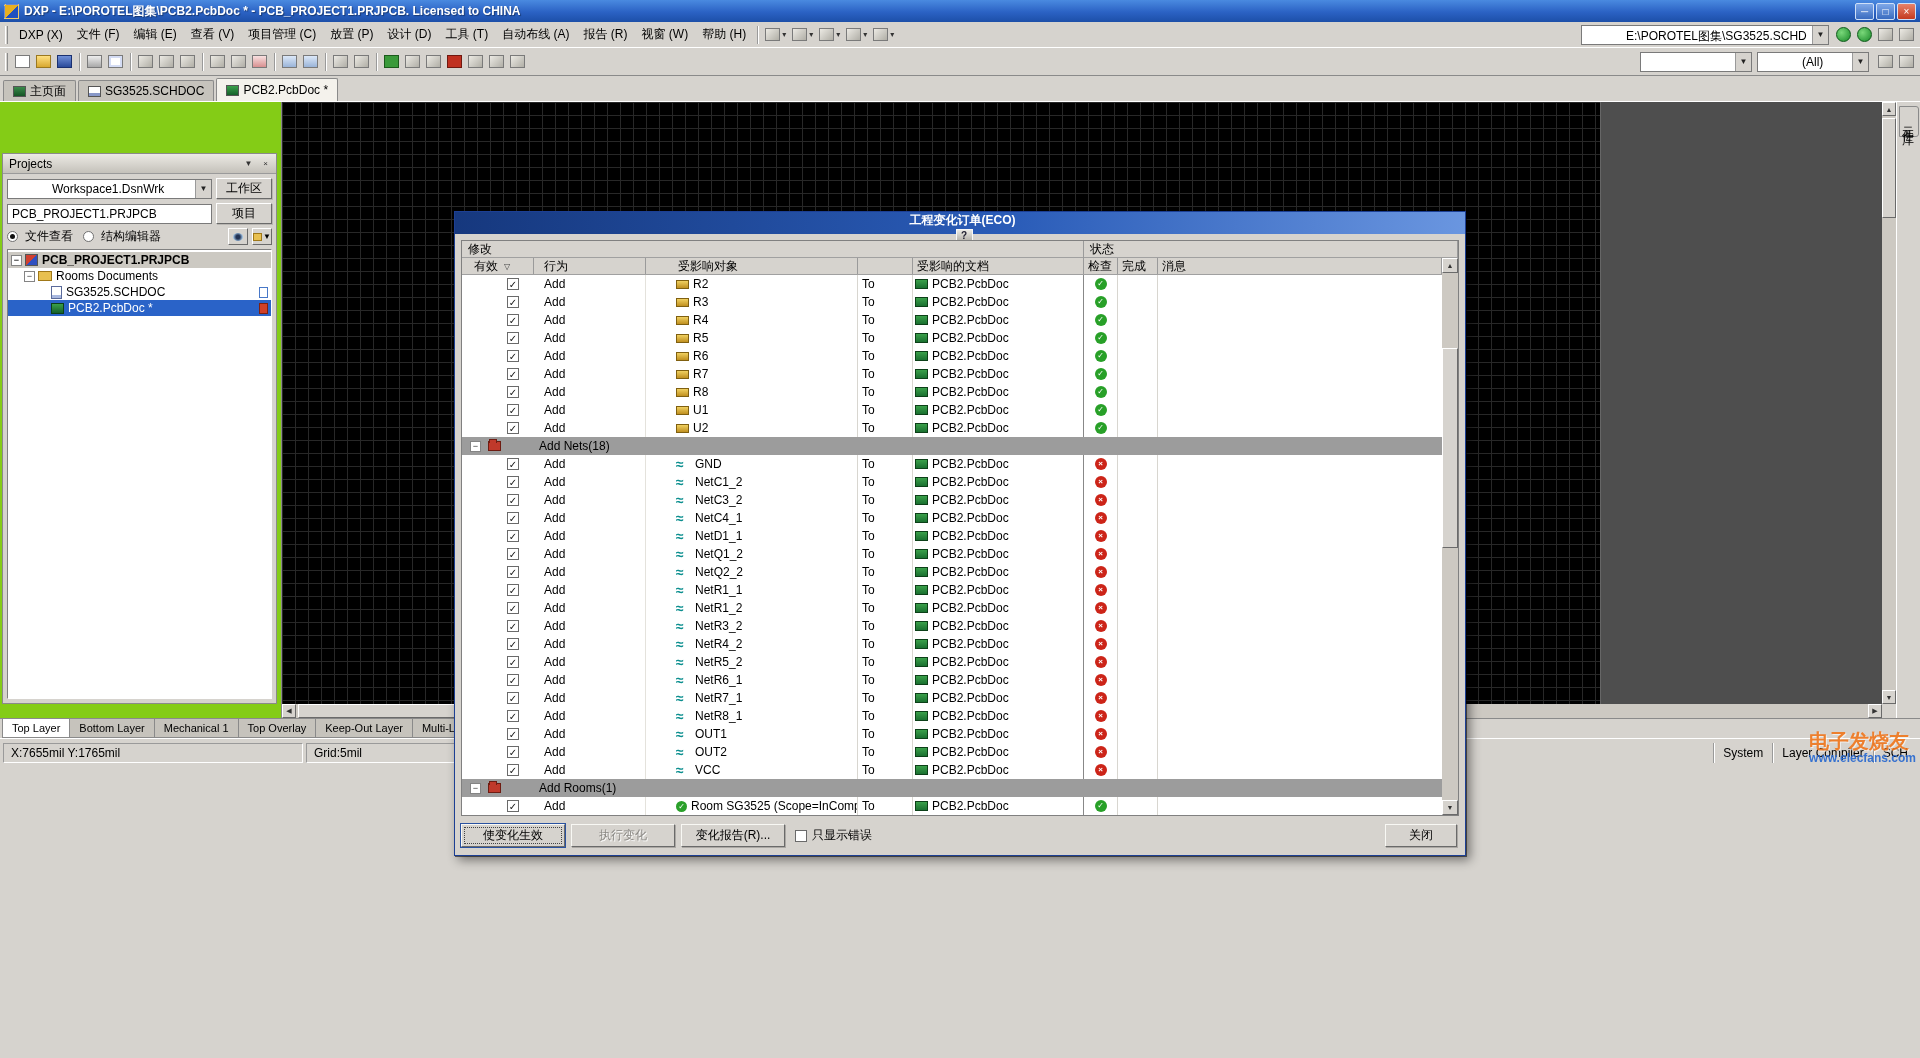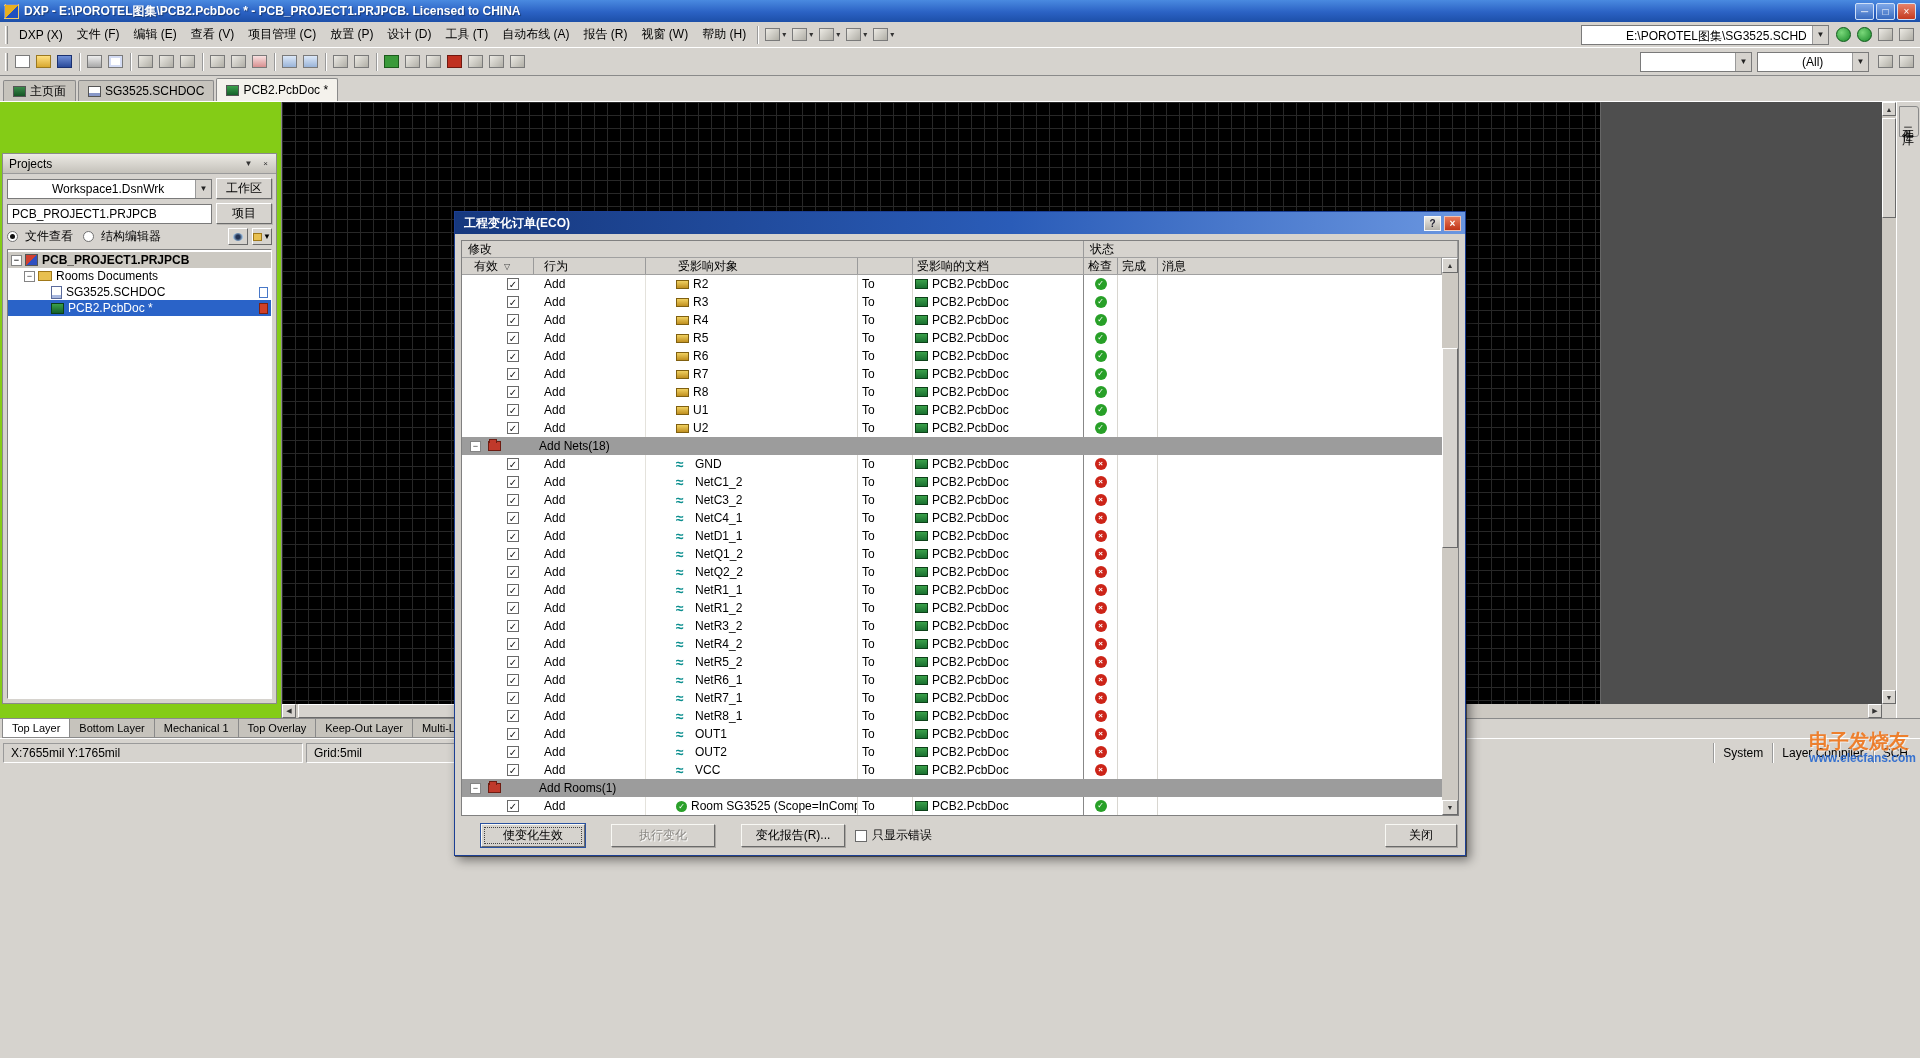--- a/index.html
+++ b/index.html
@@ -108,21 +108,21 @@
   .sb-corner { position:absolute; right:0; bottom:0; width:14px; height:14px; background:#d6d3ce; }
 
   #right-strip { width:24px; flex:none; background:#d6d3ce; border-left:1px solid #fff; position:relative; }
   .vtab { position:absolute; top:4px; left:2px; width:20px; padding:10px 2px; background:#d6d3ce; border:1px solid #8a8a8a;
     border-radius:0 3px 3px 0; writing-mode:vertical-rl; text-align:center; letter-spacing:3px; font-size:12px; }
 
   
   #eco-dialog { position:absolute; left:454px; top:211px; width:1012px; background:#d6d3ce;
     border:1px solid #1c3f94; box-shadow:1px 1px 0 #00000088, 4px 4px 10px #00000077; z-index:20; }
   .d-title { height:22px; display:flex; align-items:center; padding:0 4px 0 9px; color:#fff; font-weight:bold;
-    background:linear-gradient(90deg,#16387e,#2a5cb8 55%,#6a96e0); }
+    background:linear-gradient(90deg,#16387e,#2a5cb8 55%,#6a96e0);flex-direction:column; }
   .dt-text { flex:1; }
   .dbtn { width:17px; height:15px; margin-left:3px; display:flex; align-items:center; justify-content:center; font-size:10px; font-weight:bold;
     background:linear-gradient(180deg,#ecebe5,#b4b1aa); border:1px solid #f8f8f8; color:#223; }
   .dbtn.close { background:linear-gradient(180deg,#e87a5a,#c03418); color:#fff; border-color:#f0c0b0; }
   .d-body { padding:6px; }
   .eco-list { border:1px solid #808080; background:#fff; position:relative; }
   .eco-h1 { display:grid; grid-template-columns:622px 1fr; height:17px; background:#d6d3ce; border-bottom:1px solid #a0a0a0; }
   .eco-h1 > div { display:flex; align-items:center; padding-left:6px; border-right:1px solid #9a9a9a; }
   .eco-h2 { display:grid; grid-template-columns:30px 42px 112px 212px 55px 171px 34px 40px 1fr; height:17px; background:#d6d3ce;
     border-bottom:1px solid #a0a0a0; margin-right:16px; }
@@ -153,21 +153,21 @@
   .sicon.ok { background:#28a028; }
   .sicon.err { background:#cc2418; }
   .eco-section { display:flex; align-items:center; height:18px; background:#9c9c9c; padding-left:8px; gap:4px; }
   .folder-red { width:13px; height:10px; background:#c0392b; border:1px solid #6e1c12; flex:none; position:relative; }
   .folder-red::before { content:""; position:absolute; left:0; top:-3px; width:6px; height:3px; background:#c0392b; border:1px solid #6e1c12; border-bottom:none; }
   .sec-label { margin-left:34px; }
   .eco-vscroll { position:absolute; right:0; top:17px; bottom:0; width:16px; background:#cdc9c2; }
   .eco-vscroll .sb-btn { width:16px; height:15px; }
   .eco-footer { display:flex; align-items:center; margin-top:8px; padding-bottom:2px; }
   .ebtn { height:23px; min-width:104px; padding:0 10px; margin-right:6px; display:flex; align-items:center; justify-content:center;
-    background:#d6d3ce; border:1px solid; border-color:#f8f8f4 #6a6a6a #6a6a6a #f8f8f4; box-shadow:1px 1px 0 #00000033;margin-left:20px; }
+    background:#d6d3ce; border:1px solid; border-color:#f8f8f4 #6a6a6a #6a6a6a #f8f8f4; box-shadow:1px 1px 0 #00000033; }
   .ebtn.default { box-shadow:0 0 0 1px #2a52a0; outline:1px dotted #444; outline-offset:-4px; }
   .ebtn.disabled { color:#8a8884; text-shadow:1px 1px 0 #fff; }
   .close-btn { margin-left:auto; min-width:72px; margin-right:2px; }
   .footer-check { display:flex; align-items:center; gap:5px; margin-left:4px; }
   .cb2 { width:12px; height:12px; background:#fff; border:1px solid #6a6a6a; flex:none; }
 
   
   #layerbar { height:20px; flex:none; display:flex; align-items:stretch; background:#d6d3ce; border-top:1px solid #8a8a8a; padding-left:2px; font-size:11px; }
   .ltab { display:flex; align-items:center; padding:0 9px; background:#c6c3bc; border:1px solid #8a8a8a; border-top:none; margin-right:-1px; }
   .ltab.active { background:#fff; }

